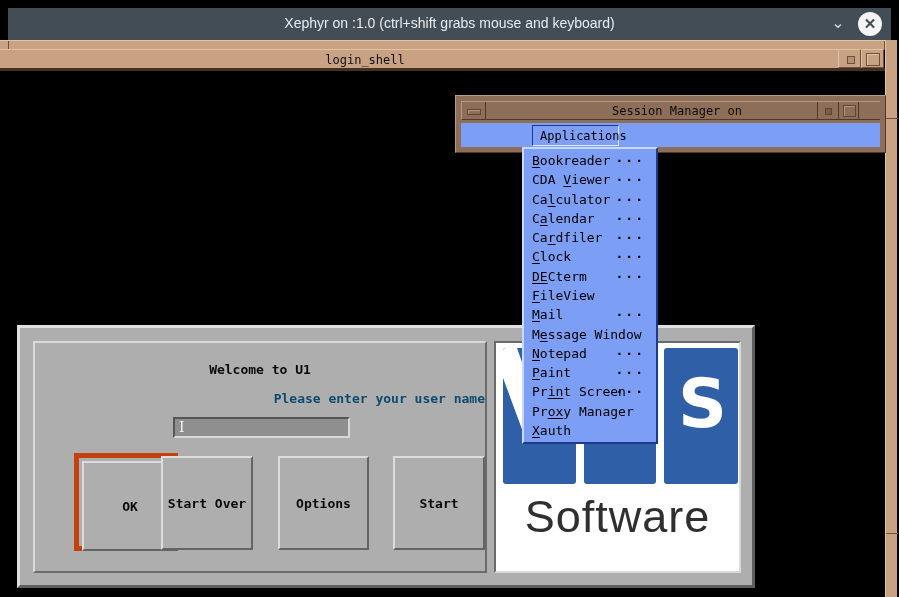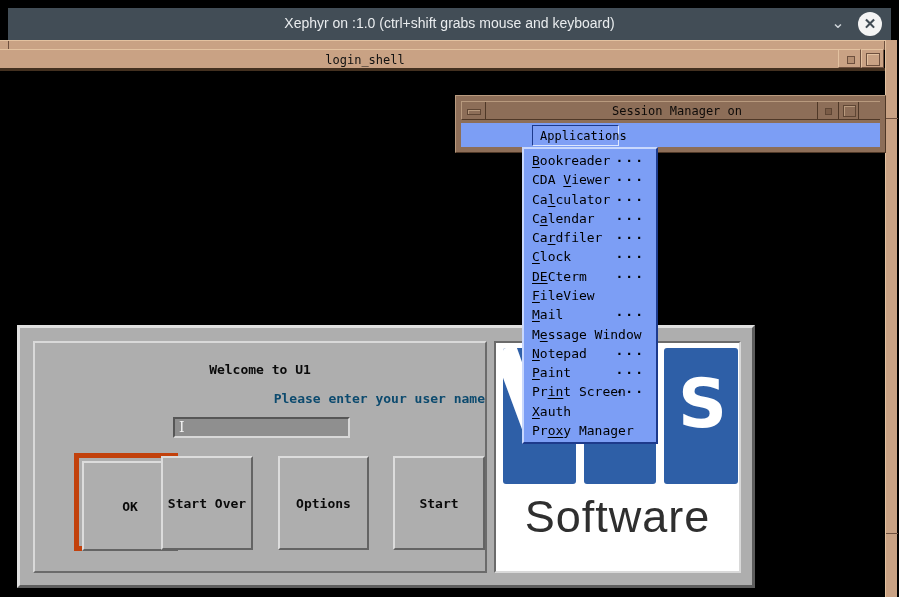--- a/index.html
+++ b/index.html
@@ -177,22 +177,22 @@
       <div class="menu-item">C<span class="mn">a</span>lendar<span class="more">...</span></div>
       <div class="menu-item">Ca<span class="mn">r</span>dfiler<span class="more">...</span></div>
       <div class="menu-item"><span class="mn">C</span>lock<span class="more">...</span></div>
       <div class="menu-item"><span class="mn">DE</span>Cterm<span class="more">...</span></div>
       <div class="menu-item"><span class="mn">F</span>ileView</div>
       <div class="menu-item"><span class="mn">M</span>ail<span class="more">...</span></div>
       <div class="menu-item">M<span class="mn">e</span>ssage Window</div>
       <div class="menu-item"><span class="mn">N</span>otepad<span class="more">...</span></div>
       <div class="menu-item"><span class="mn">P</span>aint<span class="more">...</span></div>
       <div class="menu-item">Pr<span class="mn">in</span>t Screen<span class="more">...</span></div>
+      <div class="menu-item">Pr<span class="mn">ox</span>y Manager</div>
       <div class="menu-item"><span class="mn">X</span>auth</div>
-      <div class="menu-item">Pr<span class="mn">ox</span>y Manager</div>
     </div>
 
   <div class="dlg">
     <div class="dlg-panel">
       <div class="dlg-welcome">Welcome to U1</div>
       <div class="dlg-prompt">Please enter your user name</div>
       <div class="dlg-input">
         <span class="dlg-caret">I</span>
       </div>
       <div class="btn-ring">

